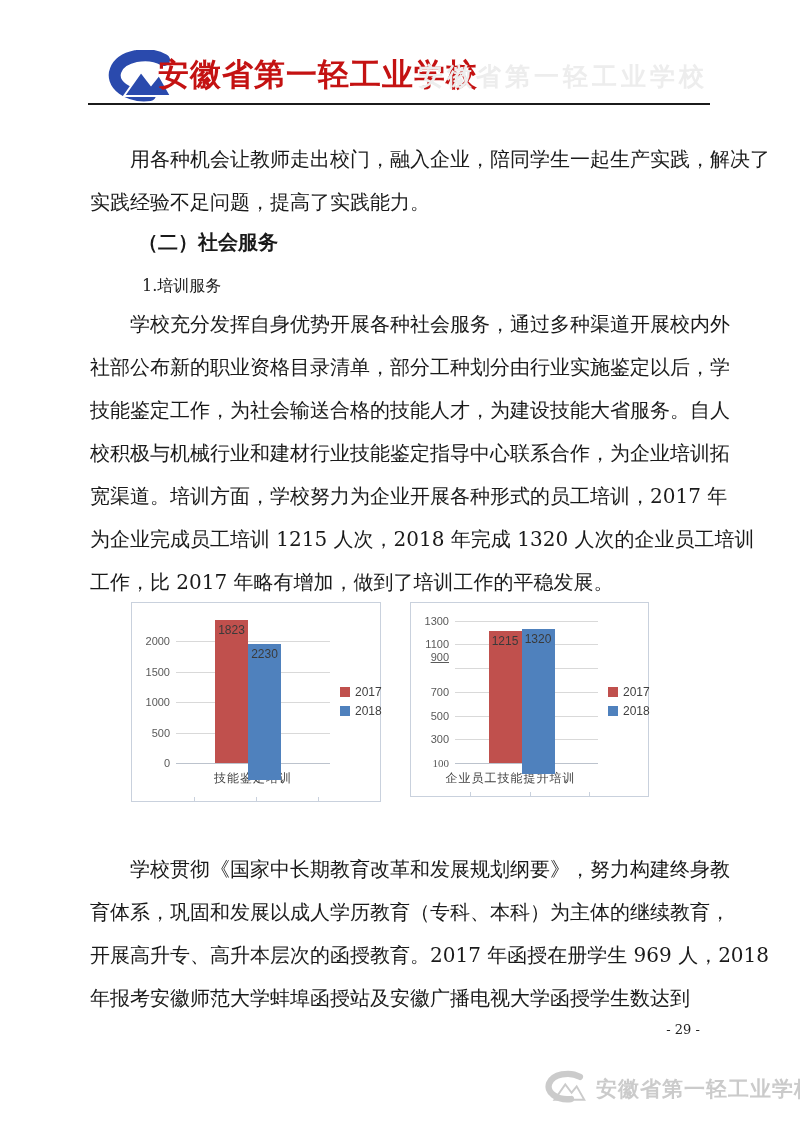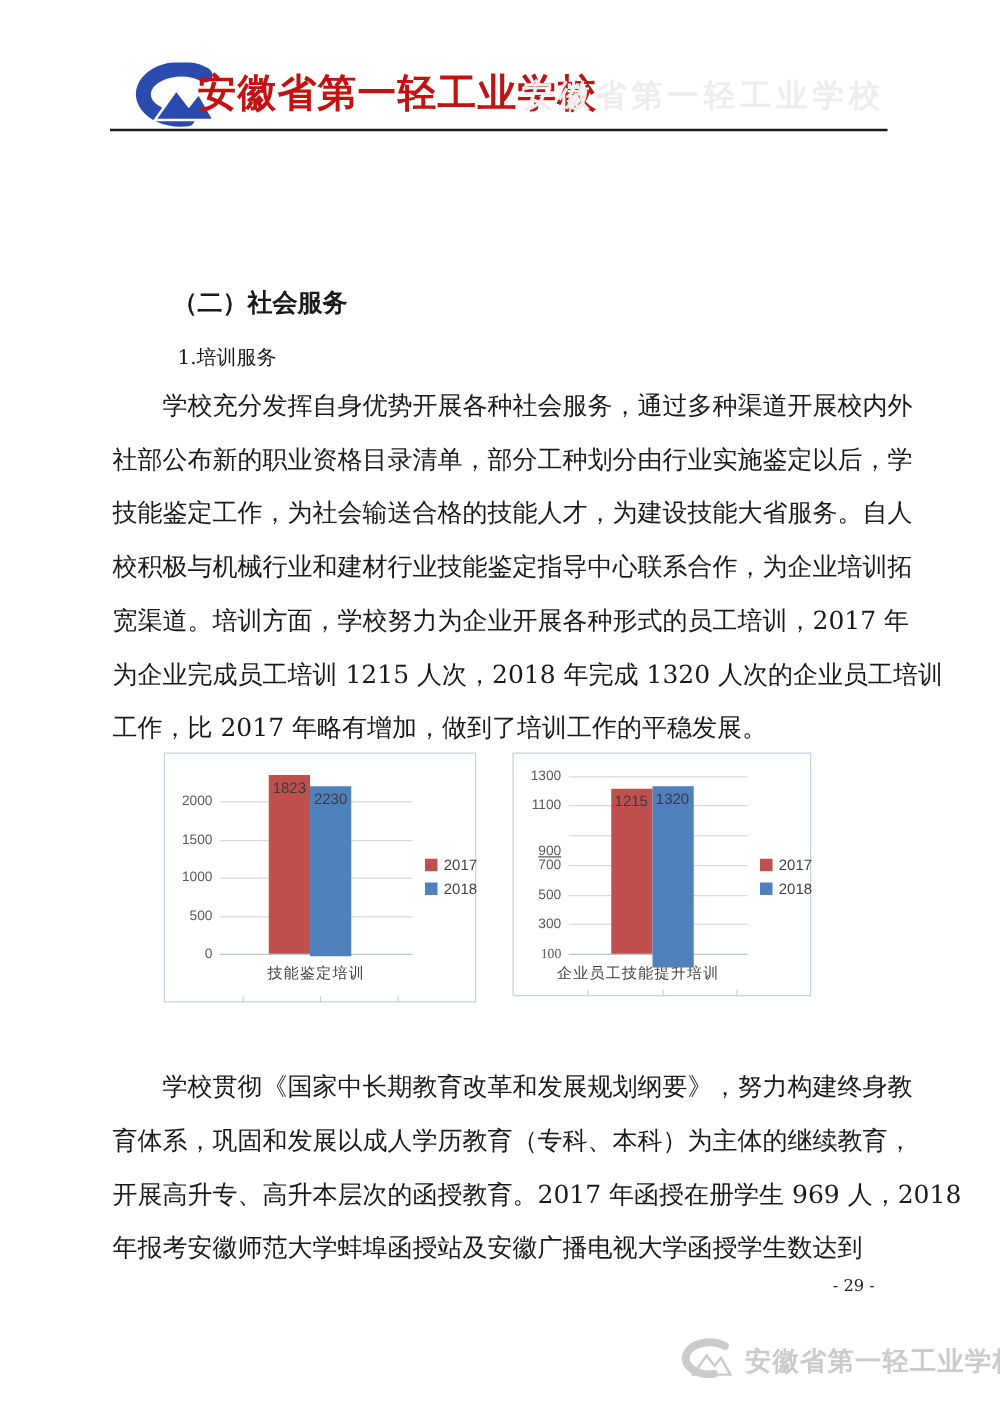--- a/index.html
+++ b/index.html
@@ -54,20 +54,24 @@
   <span class="logo">
     <svg width="82" height="52" viewBox="0 0 82 52">
       <path d="M 66,10 A 30,20 0 1 0 52,45" fill="none" stroke="#2a4aad" stroke-width="12" stroke-linecap="round"></path>
       <path d="M 26,46 L 43,22 L 53,35 L 61,25 L 73,46 Z" fill="#2a4aad" stroke="#ffffff" stroke-width="2"></path>
     </svg>
   </span>
   <span class="school-title">安徽省第一轻工业学校</span>
   <span class="header-ghost">安徽省第一轻工业学校</span>
   <div class="header-rule"></div>
 
+  <div class="para p1">
+      <div class="line indent">用各种机会让教师走出校门，融入企业，陪同学生一起生产实践，解决了</div>
+      <div class="line last">实践经验不足问题，提高了实践能力。</div>
+    </div>
   <div class="heading">（二）社会服务</div>
   <div class="subheading">1.培训服务</div>
   <div class="para p2">
       <div class="line indent">学校充分发挥自身优势开展各种社会服务，通过多种渠道开展校内外</div>
       <div class="line">社部公布新的职业资格目录清单，部分工种划分由行业实施鉴定以后，学</div>
       <div class="line">技能鉴定工作，为社会输送合格的技能人才，为建设技能大省服务。自人</div>
       <div class="line">校积极与机械行业和建材行业技能鉴定指导中心联系合作，为企业培训拓</div>
       <div class="line">宽渠道。培训方面，学校努力为企业开展各种形式的员工培训，2017 年</div>
       <div class="line">为企业完成员工培训 1215 人次，2018 年完成 1320 人次的企业员工培训</div>
       <div class="line last">工作，比 2017 年略有增加，做到了培训工作的平稳发展。</div>
@@ -85,39 +89,39 @@
         <div class="ytick" style="top: 122.512px;">500</div>
         <div class="gridline" style="left: 44px; top: 160px; width: 154px; background: rgb(188, 195, 205);"></div>
         <div class="ytick" style="top: 153px;">0</div>
         <div class="bar" style="left: 83px; top: 17.439px; width: 33px; height: 142.561px; background: rgb(192, 80, 77);">
           <div class="bar-label">1823</div>
         </div>
         <div class="legend-item" style="left: 208px; top: 82px;">
           <span class="legend-swatch" style="background: rgb(192, 80, 77);"></span>
           <span>2017</span>
         </div>
-        <div class="bar" style="left: 116px; top: 26px; width: 33px; height: 135.976px; background: rgb(79, 129, 189);">
+        <div class="bar" style="left: 116px; top: 41px; width: 33px; height: 135.976px; background: rgb(79, 129, 189);">
           <div class="bar-label">2230</div>
         </div>
         <div class="legend-item" style="left: 208px; top: 101px;">
           <span class="legend-swatch" style="background: rgb(79, 129, 189);"></span>
           <span>2018</span>
         </div>
         <div class="xlabel" style="left: 44px; width: 154px; top: 167px;">技能鉴定培训</div>
         <div class="frame-tick" style="left: 62px; top: 194px;"></div>
         <div class="frame-tick" style="left: 124px; top: 194px;"></div>
         <div class="frame-tick" style="left: 186px; top: 194px;"></div>
       </div>
     <div class="chart" id="chart1" style="left:410px;width:237px;height:193px;">
         <div class="gridline" style="left: 44px; top: 17.7075px; width: 143px; background: rgb(217, 217, 217);"></div>
         <div class="ytick" style="top: 10.7075px;">1300</div>
         <div class="gridline" style="left: 44px; top: 41.4229px; width: 143px; background: rgb(217, 217, 217);"></div>
         <div class="ytick" style="top: 34.4229px;">1100</div>
         <div class="gridline" style="left: 44px; top: 65.1383px; width: 143px; background: rgb(217, 217, 217);"></div>
-        <div class="ytick" style="top: 71px; text-decoration: underline;">900</div>
+        <div class="ytick" style="top: 47px; text-decoration: underline;">900</div>
         <div class="gridline" style="left: 44px; top: 88.8538px; width: 143px; background: rgb(217, 217, 217);"></div>
         <div class="ytick" style="top: 81.8538px;">700</div>
         <div class="gridline" style="left: 44px; top: 112.569px; width: 143px; background: rgb(217, 217, 217);"></div>
         <div class="ytick" style="top: 105.569px;">500</div>
         <div class="gridline" style="left: 44px; top: 136.285px; width: 143px; background: rgb(217, 217, 217);"></div>
         <div class="ytick" style="top: 129.285px;">300</div>
         <div class="gridline" style="left: 44px; top: 160px; width: 143px; background: rgb(188, 195, 205);"></div>
         <div class="ytick" style="top: 153px; font-family: Liberation Serif, serif;">100</div>
         <div class="bar" style="left: 77.5px; top: 27.7866px; width: 33px; height: 132.213px; background: rgb(192, 80, 77);">
           <div class="bar-label">1215</div>

